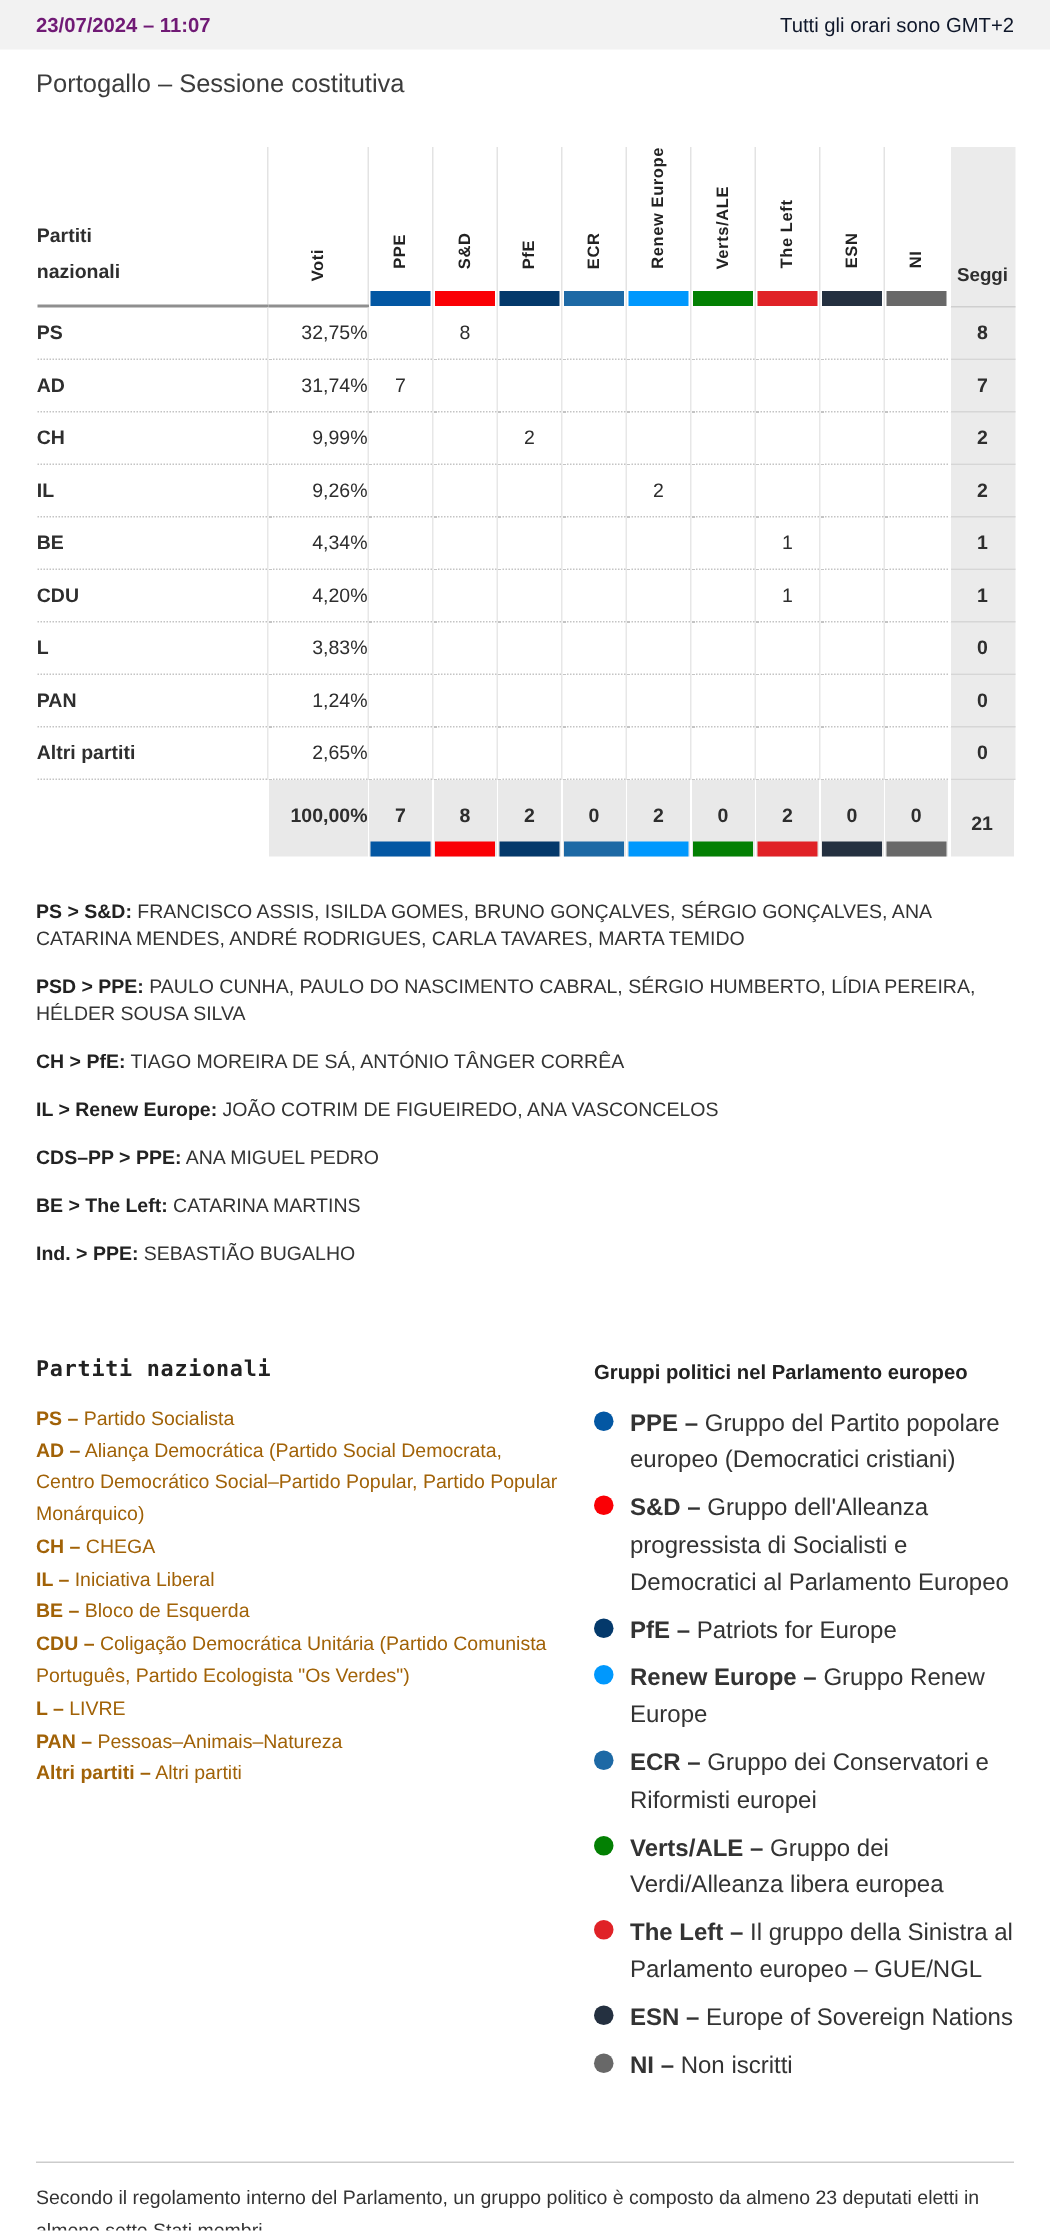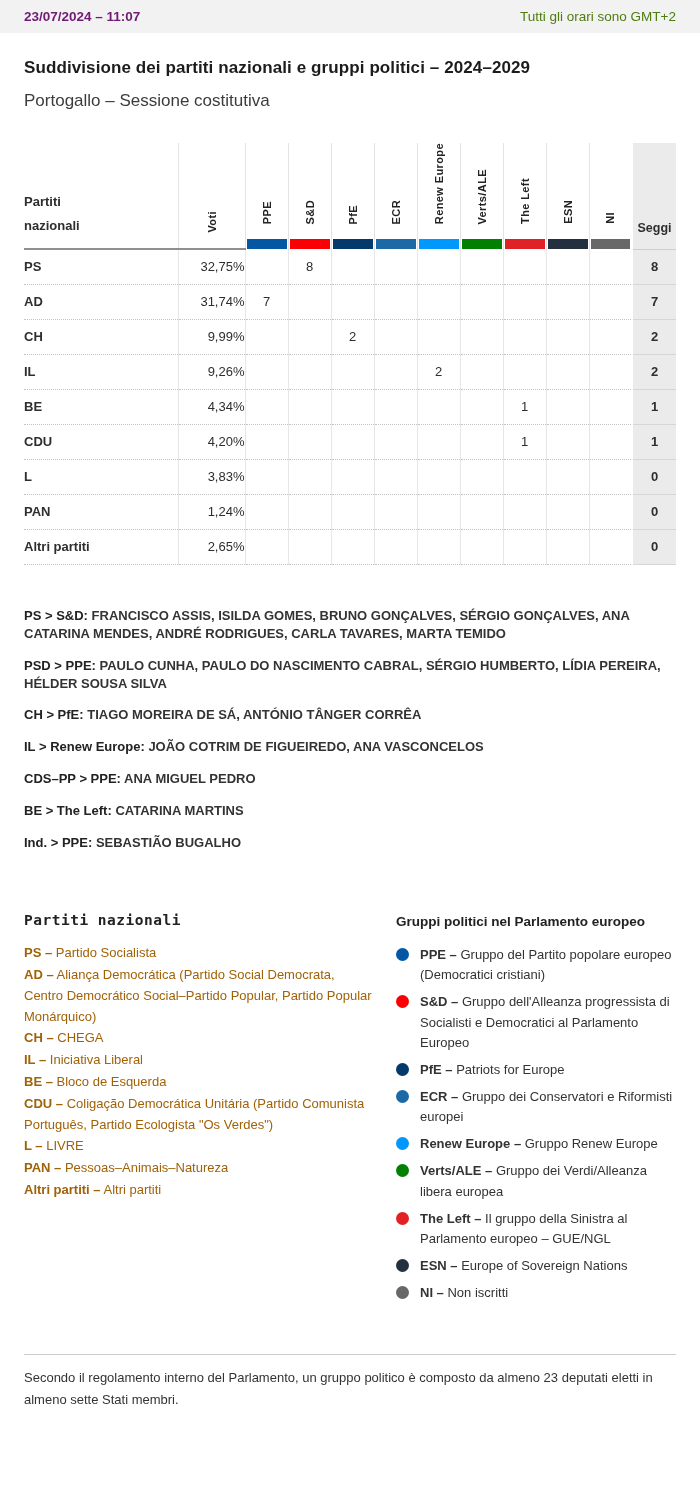--- a/index.html
+++ b/index.html
@@ -9,21 +9,21 @@
     background: #ffffff; color: #2e2e2e;
     font-family: "Liberation Sans", sans-serif;
   }
   
   .topband {
     background: #f2f2f2; height: 33px;
     display: flex; justify-content: space-between; align-items: center;
     padding: 0 24px; font-size: 13.5px;
   }
   .topband .date { font-weight: 700; color: #701a75; }
-  .topband .tz { color: #4d7c0f; }
+  .topband .tz { color: #0f172a; }
 
   .content { padding: 0 24px; }
 
   h1.title { font-size: 17px; font-weight: 700; color: #1c1c1c; margin: 25px 0 0; letter-spacing: .1px; }
   p.subtitle { font-size: 17px; font-weight: 400; color: #3c3c3c; margin: 13px 0 0; }
 
   
   table.seats {
     border-collapse: collapse; table-layout: fixed;
     width: 652px; margin-top: 32px; font-size: 13px;
@@ -57,53 +57,52 @@
     border-bottom: 1px solid #d6d6d6; border-left: 2px solid #ffffff; border-right: none;
   }
   tr.total td { height: 52px; background: #e9e9e9; border-bottom: none; border-right: 1px solid #ffffff; border-left: 1px solid #ffffff; position: relative; vertical-align: top; font-weight: 700; }
   tr.total td.tfirst { background: transparent; }
   tr.total td.voti { padding-top: 16px; }
   tr.total td.num { padding-top: 16px; }
   tr.total td.seggi { vertical-align: middle; padding-top: 6px; border-left: 2px solid #ffffff; }
   .tbar { position: absolute; left: 1px; right: 1px; bottom: 0; height: 10px; }
 
   
-  .delegations { margin-top: 42px; font-weight: bold; }
+  .delegations { margin-top: 28px; }
   .delegations p { font-size: 13px; line-height: 1.38; margin: 0 0 14px; color: #333; }
   .delegations strong { color: #222; }
 
   
   .legends { display: flex; gap: 24px; margin-top: 60px; }
   .plegend { flex: 0 0 348px; }
   .plegend h3 {
     font-family: "DejaVu Sans Mono", monospace; font-weight: 700;
     font-size: 14.5px; color: #222; margin: 0 0 15px; letter-spacing: .5px;
   }
   .plegend p { font-size: 13px; line-height: 1.6; margin: 0 0 1px; color: #a16207; }
   .glegend { flex: 1; }
   .glegend h3 { font-size: 13.5px; font-weight: 700; color: #222; margin: 2px 0 16px; }
   .glitem { display: flex; gap: 11px; margin-bottom: 7px; }
   .gdot { width: 13px; height: 13px; border-radius: 50%; flex: none; margin-top: 3px; }
-  .glitem p { font-size: 13px; line-height: 1.55; margin: 0; color: #333; }
+  .glitem p { font-size: 16px; line-height: 1.55; margin: 0; color: #333; }
 
   
   .rule { border: none; border-top: 1px solid #cccccc; margin: 0; }
   .rule1 { margin-top: 44px; }
   .note { font-size: 13px; line-height: 1.65; color: #333; margin: 12px 0 13px; }
 </style>
 </head>
 <body>
 
 <div class="topband">
   <span class="date">23/07/2024 – 11:07</span>
   <span class="tz">Tutti gli orari sono GMT+2</span>
 </div>
 
 <div class="content">
-  <h1 class="title">Suddivisione dei partiti nazionali e gruppi politici – 2024–2029</h1>
   <p class="subtitle">Portogallo – Sessione costitutiva</p>
 
   <table class="seats">
     <colgroup id="cols">
         <col style="width: 154px;">
         <col style="width: 67px;">
         <col style="width: 43px;">
         <col style="width: 43px;">
         <col style="width: 43px;">
         <col style="width: 43px;">
@@ -251,20 +250,34 @@
           <td class="num"></td>
           <td class="num"></td>
           <td class="num"></td>
           <td class="num"></td>
           <td class="num"></td>
           <td class="num"></td>
           <td class="num"></td>
           <td class="num"></td>
           <td class="num"></td>
           <td class="seggi">0</td>
+        </tr>
+        <tr class="total">
+          <td class="tfirst"></td>
+          <td class="voti">100,00%</td>
+          <td class="num">7<div class="tbar" style="background: rgb(3, 87, 163);"></div></td>
+          <td class="num">8<div class="tbar" style="background: rgb(250, 0, 5);"></div></td>
+          <td class="num">2<div class="tbar" style="background: rgb(4, 57, 107);"></div></td>
+          <td class="num">0<div class="tbar" style="background: rgb(29, 105, 165);"></div></td>
+          <td class="num">2<div class="tbar" style="background: rgb(0, 152, 253);"></div></td>
+          <td class="num">0<div class="tbar" style="background: rgb(3, 128, 3);"></div></td>
+          <td class="num">2<div class="tbar" style="background: rgb(224, 34, 39);"></div></td>
+          <td class="num">0<div class="tbar" style="background: rgb(36, 48, 64);"></div></td>
+          <td class="num">0<div class="tbar" style="background: rgb(104, 104, 104);"></div></td>
+          <td class="seggi">21</td>
         </tr>
       </tbody>
   </table>
 
   <div class="delegations" id="delegations">
       <p><strong>PS &gt; S&amp;D:</strong> FRANCISCO ASSIS, ISILDA GOMES, BRUNO GONÇALVES, SÉRGIO GONÇALVES, ANA CATARINA MENDES, ANDRÉ RODRIGUES, CARLA TAVARES, MARTA TEMIDO</p>
       <p><strong>PSD &gt; PPE:</strong> PAULO CUNHA, PAULO DO NASCIMENTO CABRAL, SÉRGIO HUMBERTO, LÍDIA PEREIRA, HÉLDER SOUSA SILVA</p>
       <p><strong>CH &gt; PfE:</strong> TIAGO MOREIRA DE SÁ, ANTÓNIO TÂNGER CORRÊA</p>
       <p><strong>IL &gt; Renew Europe:</strong> JOÃO COTRIM DE FIGUEIREDO, ANA VASCONCELOS</p>
       <p><strong>CDS–PP &gt; PPE:</strong> ANA MIGUEL PEDRO</p>
@@ -296,26 +309,26 @@
           </div>
           <div class="glitem">
             <span class="gdot" style="background: rgb(250, 0, 5);"></span>
             <p><strong>S&amp;D –</strong> Gruppo dell'Alleanza progressista di Socialisti e Democratici al Parlamento Europeo</p>
           </div>
           <div class="glitem">
             <span class="gdot" style="background: rgb(4, 57, 107);"></span>
             <p><strong>PfE –</strong> Patriots for Europe</p>
           </div>
           <div class="glitem">
+            <span class="gdot" style="background: rgb(0, 152, 253);"></span>
+            <p><strong>Renew Europe –</strong> Gruppo Renew Europe</p>
+          </div>
+          <div class="glitem">
             <span class="gdot" style="background: rgb(29, 105, 165);"></span>
             <p><strong>ECR –</strong> Gruppo dei Conservatori e Riformisti europei</p>
-          </div>
-          <div class="glitem">
-            <span class="gdot" style="background: rgb(0, 152, 253);"></span>
-            <p><strong>Renew Europe –</strong> Gruppo Renew Europe</p>
           </div>
           <div class="glitem">
             <span class="gdot" style="background: rgb(3, 128, 3);"></span>
             <p><strong>Verts/ALE –</strong> Gruppo dei Verdi/Alleanza libera europea</p>
           </div>
           <div class="glitem">
             <span class="gdot" style="background: rgb(224, 34, 39);"></span>
             <p><strong>The Left –</strong> Il gruppo della Sinistra al Parlamento europeo – GUE/NGL</p>
           </div>
           <div class="glitem">

